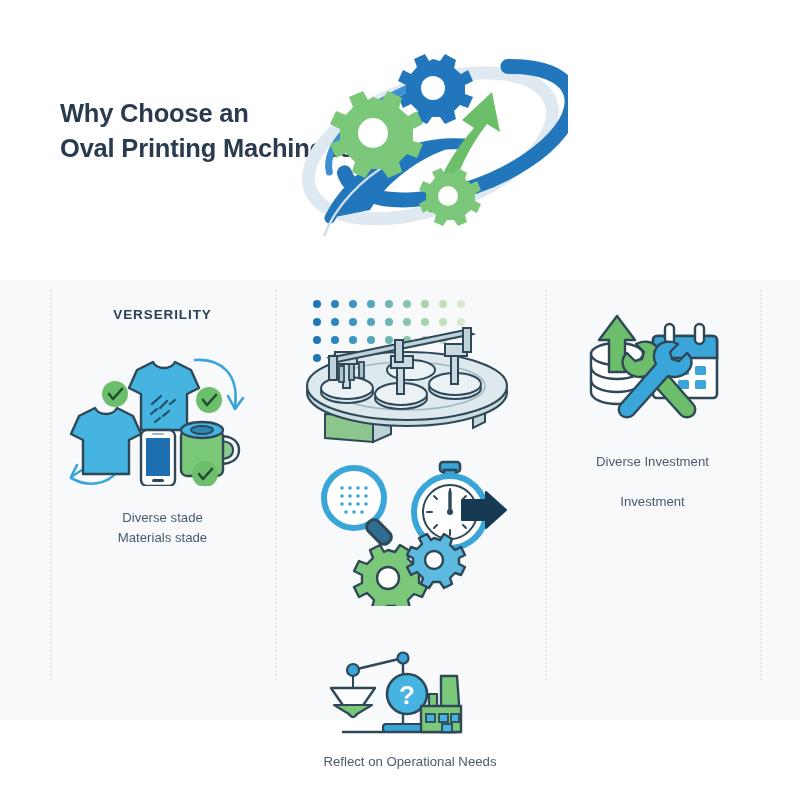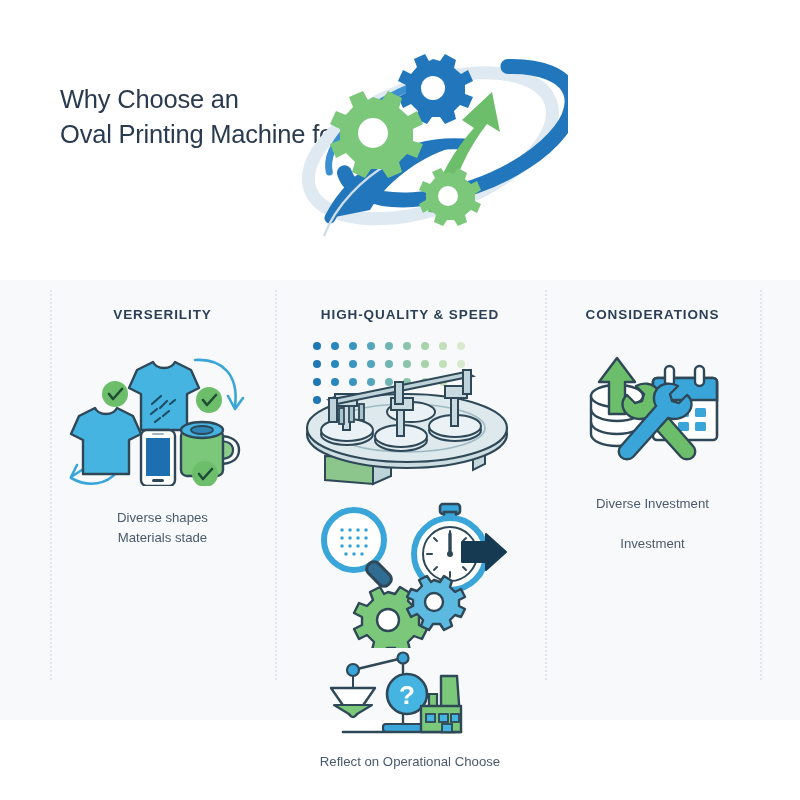--- a/index.html
+++ b/index.html
@@ -16,24 +16,24 @@
   }
 
   
   .header {
     position: absolute;
     left: 0; top: 0;
     width: 800px; height: 280px;
   }
   .title {
     position: absolute;
-    left: 60px; top: 82px;
+    left: 60px; top: 96px;
     width: 400px;
     font-size: 25.5px;
-    font-weight: normal;
+    font-weight: bold;
     line-height: 1.36;
     color: #2a3a4f;
     letter-spacing: -0.2px;
   }
   .title .tline { display: block; white-space: nowrap; }
   .logo {
     position: absolute;
     left: 278px; top: 28px;
     width: 290px; height: 225px;
   }
@@ -210,27 +210,26 @@
           <path d="M 140 54 L 144 59 L 153 49" fill="none" stroke="#1f4d36" stroke-width="2.6" stroke-linecap="round" stroke-linejoin="round"></path>
         </g>
         <g>
           <circle cx="142" cy="128" r="13" fill="#6cbe6a"></circle>
           <path d="M 136 128 L 140 133 L 149 123" fill="none" stroke="#1f4d36" stroke-width="2.6" stroke-linecap="round" stroke-linejoin="round"></path>
         </g>
       </svg>
     </div>
 
     <div class="cap" style="margin-top:22px">
-      <div>Diverse shapes</div>
+      <div>Diverse stade</div>
       <div>Materials stade</div>
     </div>
   </div>
 
   <div class="col" id="col-2">
-    <div class="col-head">HIGH-QUALITY &amp; SPEED</div>
 
     <div class="art svgwrap" style="margin-top:16px">
       <svg width="230" height="150" viewBox="0 0 230 150">
 
         <g>
           <g fill="#1f78b4">
               <circle cx="22" cy="8" r="4"></circle>
               <circle cx="22" cy="26" r="4"></circle>
               <circle cx="22" cy="44" r="4"></circle>
               <circle cx="22" cy="62" r="4"></circle>
@@ -387,21 +386,20 @@
 
         <g transform="translate(124,104)">
           <path fill="#5cb9df" stroke="#2f4858" stroke-width="2.4" stroke-linejoin="round" d="M 0 -22 L 6 -20 L 10 -26 L 18 -21 L 16 -15 L 21 -10 L 27 -13 L 31 -5 L 25 -2 L 25 4 L 31 7 L 27 15 L 21 13 L 16 18 L 18 24 L 10 28 L 6 22 L -1 22 L -5 28 L -13 24 L -11 18 L -17 12 L -23 15 L -27 7 L -21 4 L -21 -2 L -27 -5 L -23 -13 L -17 -11 L -12 -16 L -15 -22 L -7 -26 L -3 -20 Z"></path>
           <circle cx="0" cy="0" r="9" fill="#ffffff" stroke="#2f4858" stroke-width="2.4"></circle>
         </g>
       </svg>
     </div>
   </div>
 
   <div class="col" id="col-3">
-    <div class="col-head">CONSIDERATIONS</div>
 
     <div class="art svgwrap" style="margin-top:30px">
       <svg width="140" height="120" viewBox="0 0 140 120">
 
         <g stroke="#2f4858" stroke-width="2.4" fill="#ffffff">
           <path d="M 8 44 L 8 82 C 8 89 20 94 34 94 C 48 94 60 89 60 82 L 60 44 Z"></path>
           <ellipse cx="34" cy="44" rx="26" ry="11"></ellipse>
           <path d="M 8 57 C 8 64 20 69 34 69 C 48 69 60 64 60 57" fill="none"></path>
           <path d="M 8 70 C 8 77 20 82 34 82 C 48 82 60 77 60 70" fill="none"></path>
         </g>
@@ -470,14 +468,14 @@
         <path d="M 96 58 L 136 58 L 136 84 L 96 84 Z" fill="#7cc87a" stroke="#2f4858" stroke-width="2.4" stroke-linejoin="round"></path>
         <g fill="#45b4e0" stroke="#2f4858" stroke-width="1.8">
           <rect x="101" y="66" width="9" height="8"></rect>
           <rect x="114" y="66" width="9" height="8"></rect>
           <rect x="126" y="66" width="8" height="8"></rect>
         </g>
         <rect x="117" y="76" width="10" height="8" fill="#45b4e0" stroke="#2f4858" stroke-width="1.8"></rect>
       </g>
     </svg>
   </div>
-  <div class="cap" style="margin-top:14px">Reflect on Operational Choose</div>
+  <div class="cap" style="margin-top:14px">Reflect on Operational Needs</div>
 </div>
 
 </body></html>

